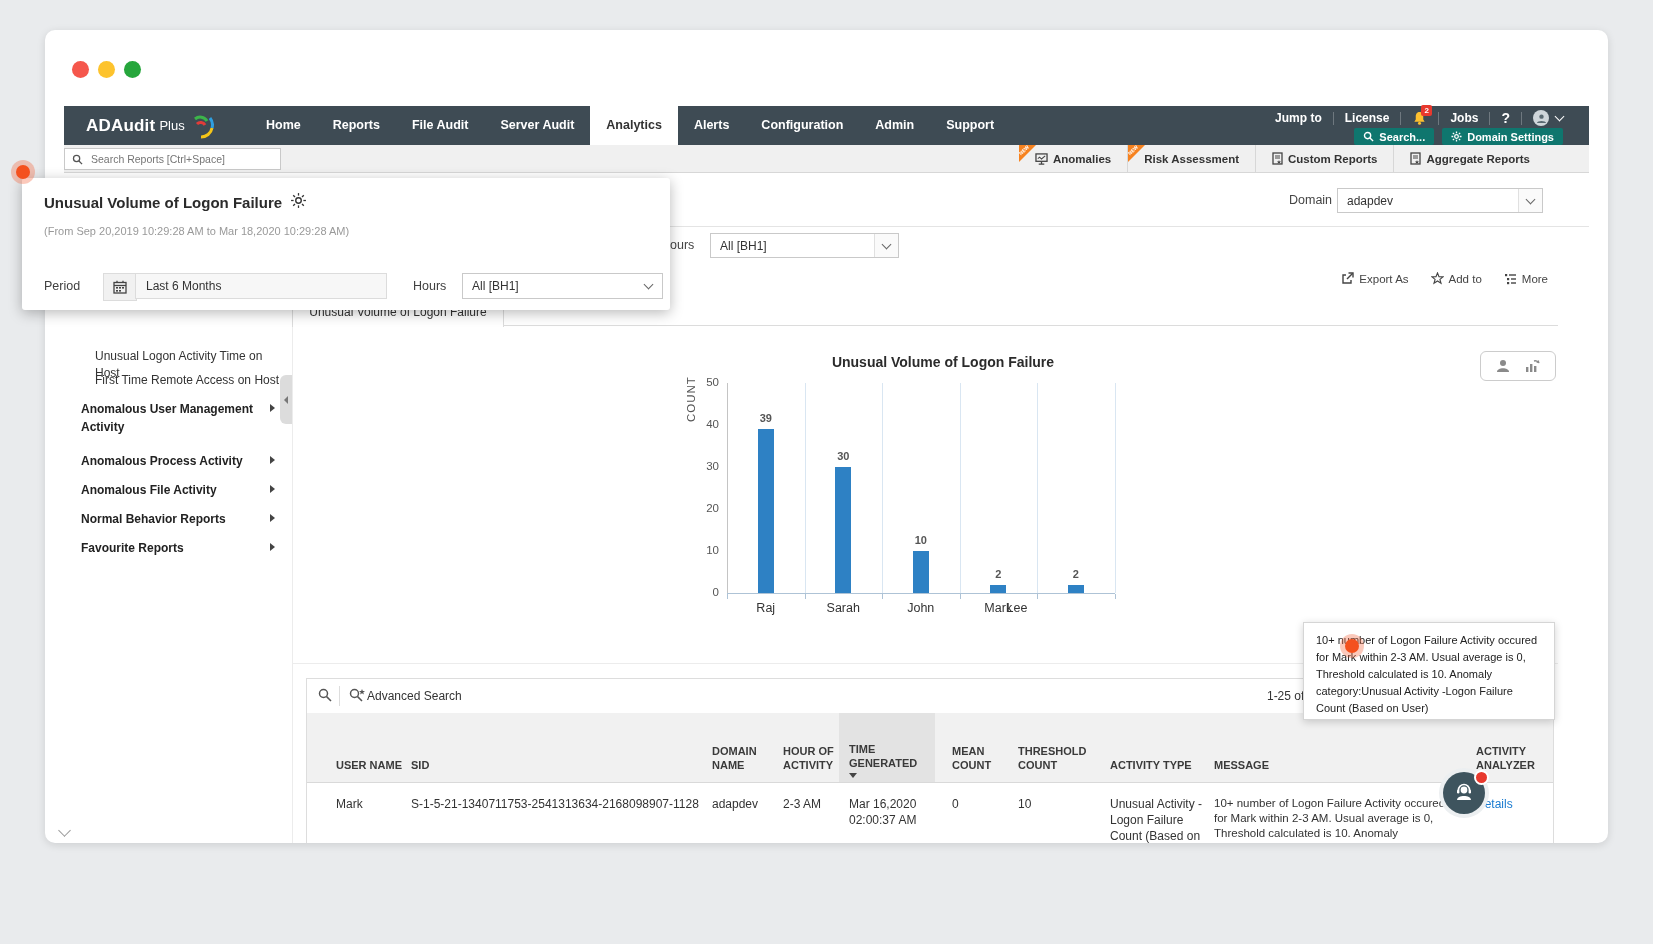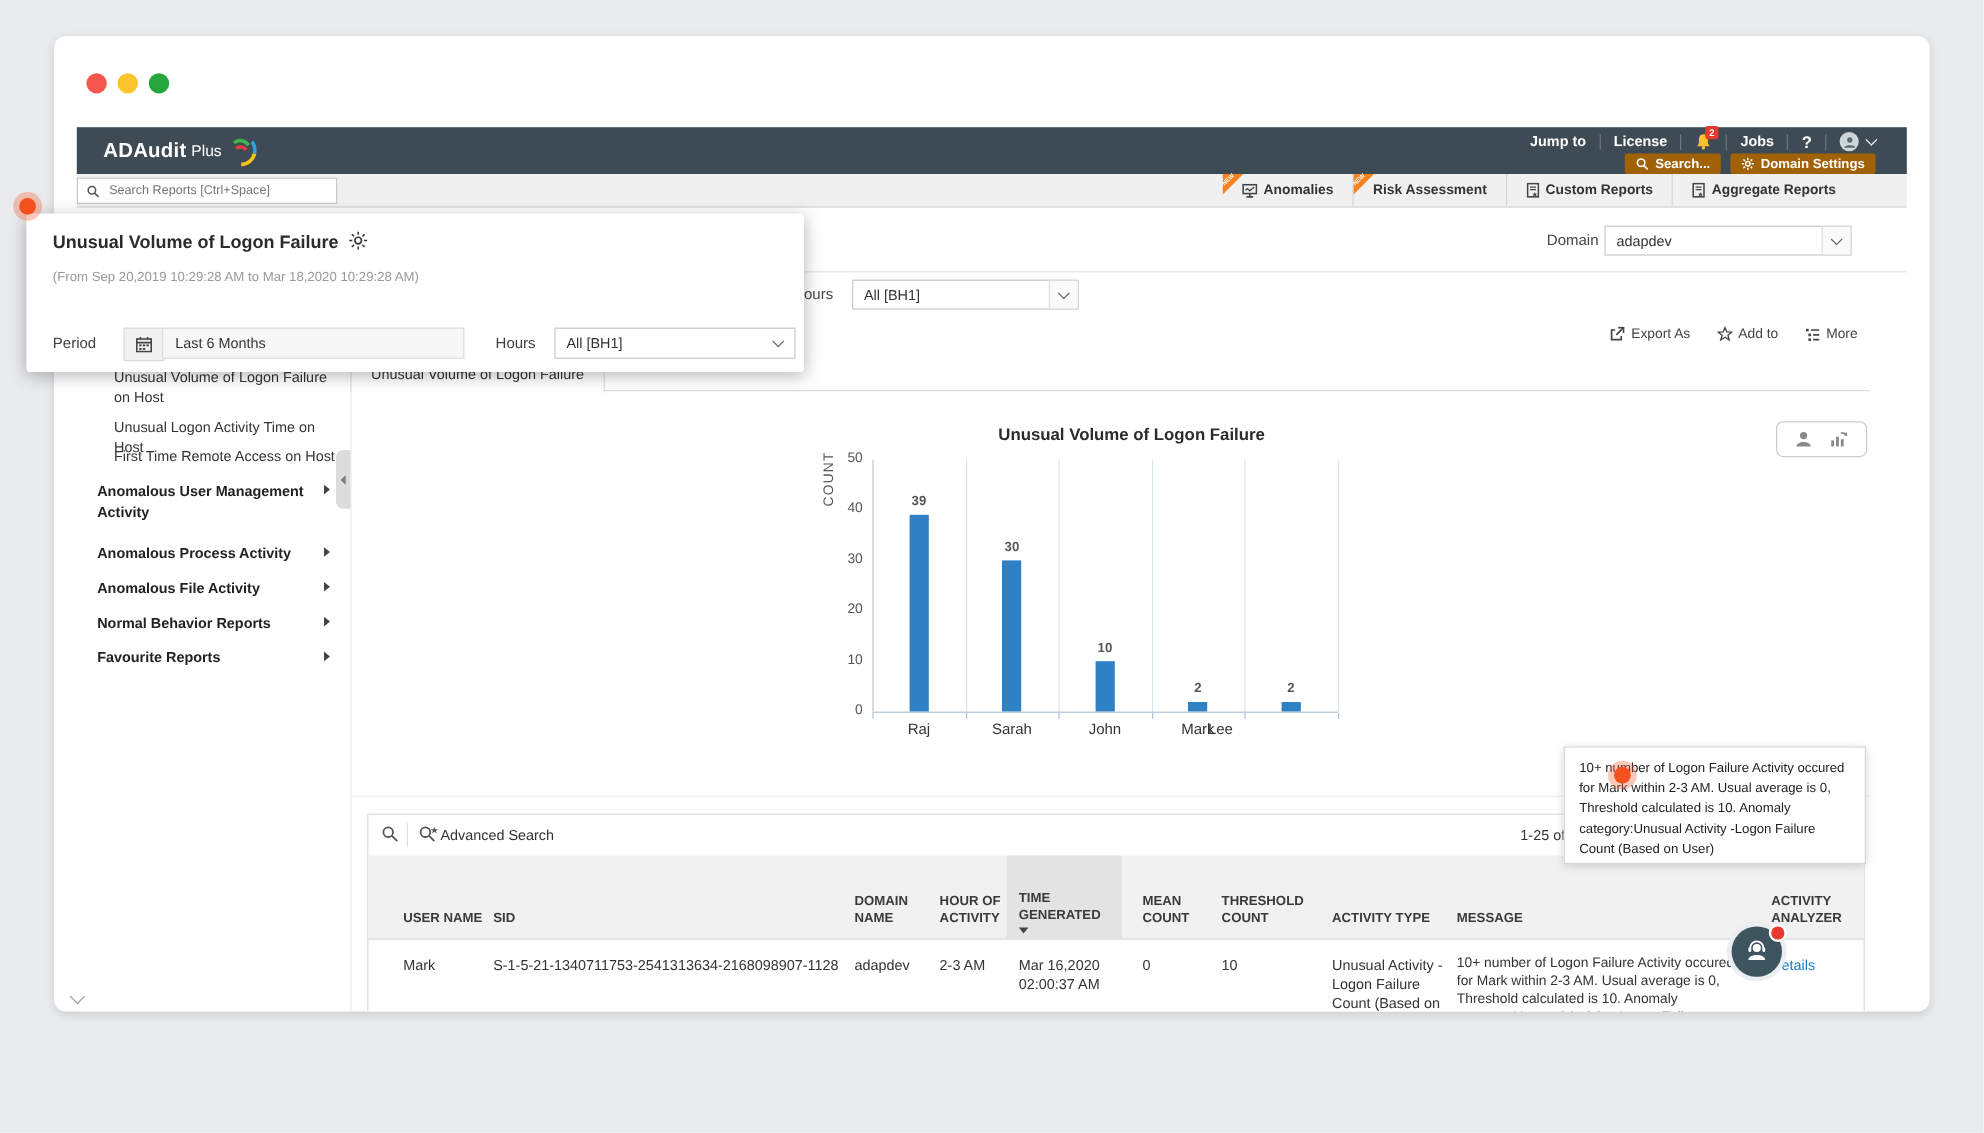--- a/index.html
+++ b/index.html
@@ -14,21 +14,21 @@
   .navbar{position:absolute;left:19px;top:76px;width:1525px;height:39px;background:#3e4b54;}
   .brand{position:absolute;left:22px;top:0;height:39px;display:flex;align-items:center;color:#fff;}
   .brand b{font-size:17px;font-weight:700;letter-spacing:.2px;}
   .brand span{font-size:13px;font-weight:300;margin-left:4px;}
   .menu{position:absolute;left:186px;top:0;height:39px;display:flex;}
   .nav-item{height:39px;line-height:39px;padding:0 16px;color:#fff;font-size:12.5px;font-weight:600;cursor:pointer;}
   .nav-item.active{background:#fff;color:#333;}
   .utils{position:absolute;right:26px;top:2px;height:20px;display:flex;align-items:center;color:#fff;font-size:12px;font-weight:600;}
   .utils .sep{width:1px;height:13px;background:rgba(255,255,255,.25);margin:0 11px;}
   .navbtns{position:absolute;right:26px;top:22px;display:flex;gap:8px;}
-  .navbtn{background:#a16207;color:#fff;font-size:11px;font-weight:700;height:17px;display:flex;align-items:center;gap:5px;padding:0 9px;border-radius:2px;cursor:pointer;}
+  .navbtn{background:#0f766e;color:#fff;font-size:11px;font-weight:700;height:17px;display:flex;align-items:center;gap:5px;padding:0 9px;border-radius:2px;cursor:pointer;}
   .bellwrap{position:relative;}
   .badge{position:absolute;top:-6px;left:9px;background:#e8392e;color:#fff;font-size:8px;font-weight:700;
          padding:1px 3px;border-radius:2px;line-height:9px;}
   .avatar{width:16px;height:16px;border-radius:50%;background:#cfd6da;display:inline-flex;align-items:center;justify-content:center;}
   
   .toolbar{position:absolute;left:19px;top:115px;width:1525px;height:27px;background:#f0f0f0;border-bottom:1px solid #d7d7d7;}
   .rsearch{position:absolute;left:0px;top:3px;width:208px;height:20px;background:#fff;border:1px solid #c9c9c9;
            display:flex;align-items:center;gap:6px;padding-left:7px;}
   .rsearch input{border:none;outline:none;font-size:10.5px;color:#888;width:170px;background:transparent;font-family:"Liberation Sans",sans-serif;}
   .qlinks{position:absolute;right:43px;top:0;height:27px;display:flex;}
@@ -123,20 +123,31 @@
     <div class="brand">
       <b>ADAudit</b>
       <span>Plus</span>
       <svg width="26" height="28" viewBox="0 0 26 28" style="margin-left:3px">
         <path d="M22 6 A11 11 0 0 1 24 16" stroke="#2e9fe0" stroke-width="3" fill="none"></path>
         <path d="M24 16 A11 11 0 0 1 13 25" stroke="#f5c518" stroke-width="3" fill="none"></path>
         <path d="M7 7 A8 8 0 0 1 19 9" stroke="#3cb54a" stroke-width="3" fill="none"></path>
         <path d="M9 12 A5 5 0 0 1 17 13" stroke="#e23c39" stroke-width="3" fill="none"></path>
       </svg>
     </div>
+    <div class="menu" id="nav-menu">
+        <div class="nav-item">Home</div>
+        <div class="nav-item">Reports</div>
+        <div class="nav-item">File Audit</div>
+        <div class="nav-item">Server Audit</div>
+        <div class="nav-item active">Analytics</div>
+        <div class="nav-item">Alerts</div>
+        <div class="nav-item">Configuration</div>
+        <div class="nav-item">Admin</div>
+        <div class="nav-item">Support</div>
+      </div>
     <div class="utils">
       <span>Jump to</span>
       <span class="sep"></span>
       <span>License</span>
       <span class="sep"></span>
       <span class="bellwrap">
         <svg width="15" height="15" viewBox="0 0 16 16">
             <path d="M8 1 C5 1 4 3.5 4 6 L4 9 L2.5 11.5 L13.5 11.5 L12 9 L12 6 C12 3.5 11 1 8 1 Z" fill="#fdc02f"></path>
             <circle cx="8" cy="13" r="1.6" fill="#fdc02f"></circle>
           </svg>
@@ -284,21 +295,20 @@
           </svg>
         </span>
         <span>More</span>
       </div>
     </div>
 
   <div class="sidebar" id="sidebar">
     <div class="scrollhandle">
         <span class="tri-l"></span>
       </div>
-  <div class="side-sub" style="top: 14px;">Unusual Volume of Logon Failure on Host</div>
       <div class="side-sub" style="top: 56px;">Unusual Logon Activity Time on Host</div>
       <div class="side-sub" style="top: 80px;">First Time Remote Access on Host</div>
       <div class="side-group" style="top: 108px;">Anomalous User Management Activity<span class="tri-r"></span></div>
       <div class="side-group" style="top: 160px;">Anomalous Process Activity<span class="tri-r"></span></div>
       <div class="side-group" style="top: 189px;">Anomalous File Activity<span class="tri-r"></span></div>
       <div class="side-group" style="top: 218px;">Normal Behavior Reports<span class="tri-r"></span></div>
       <div class="side-group" style="top: 247px;">Favourite Reports<span class="tri-r"></span></div>
     </div>
   <div class="side-down"></div>
 

